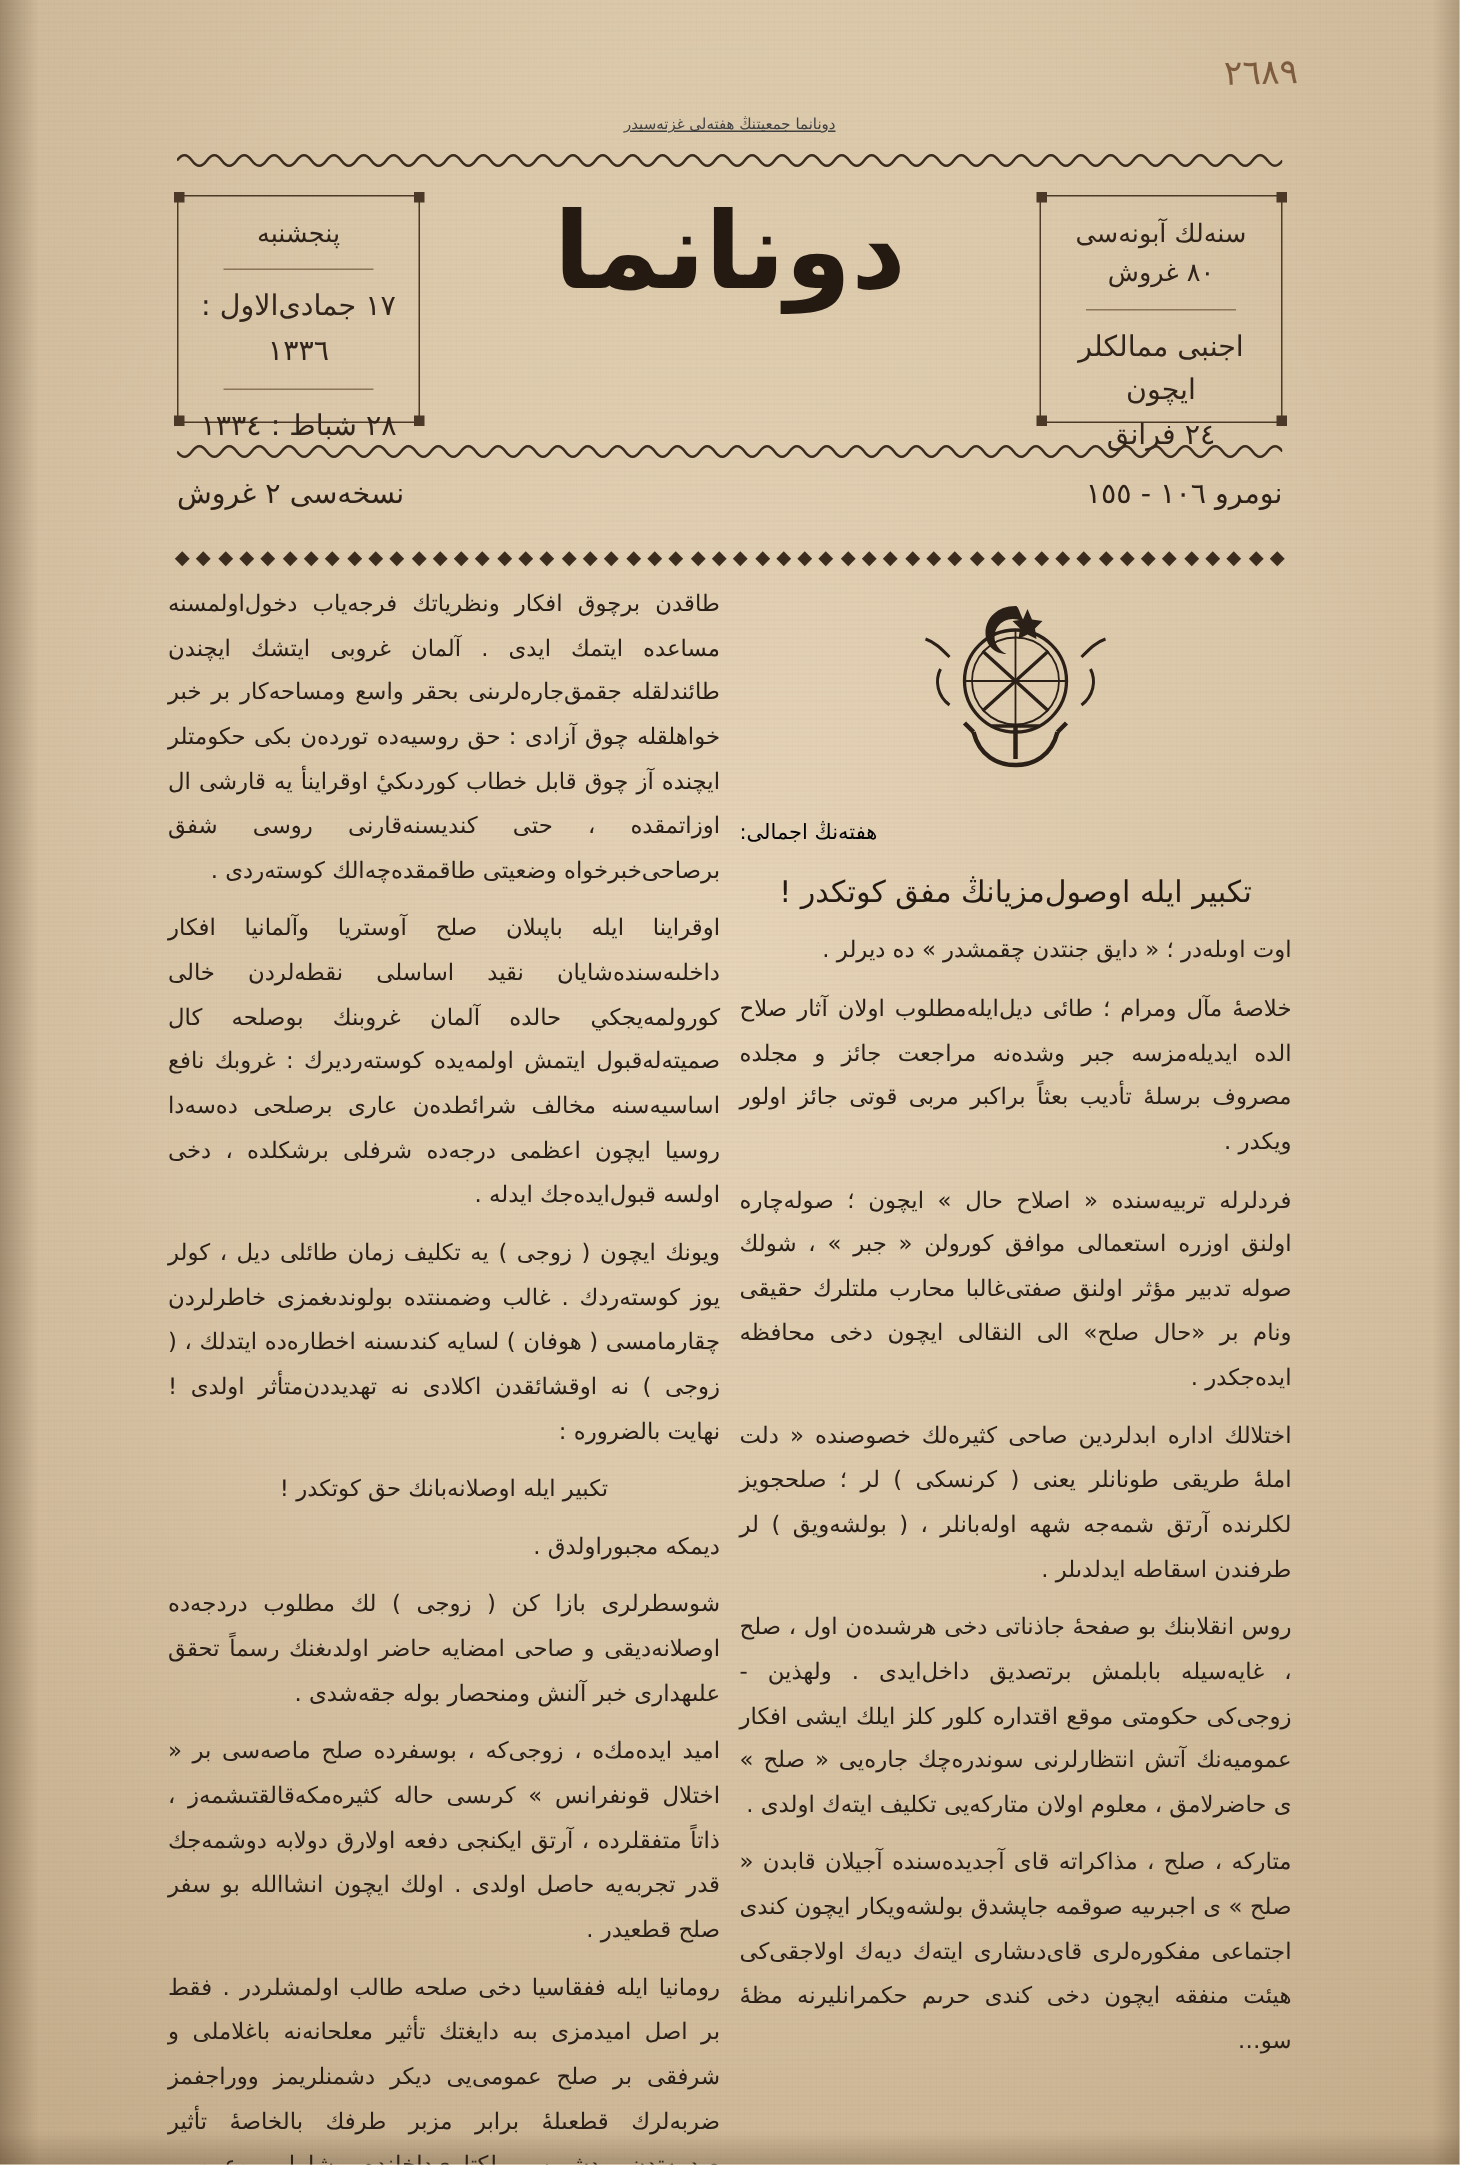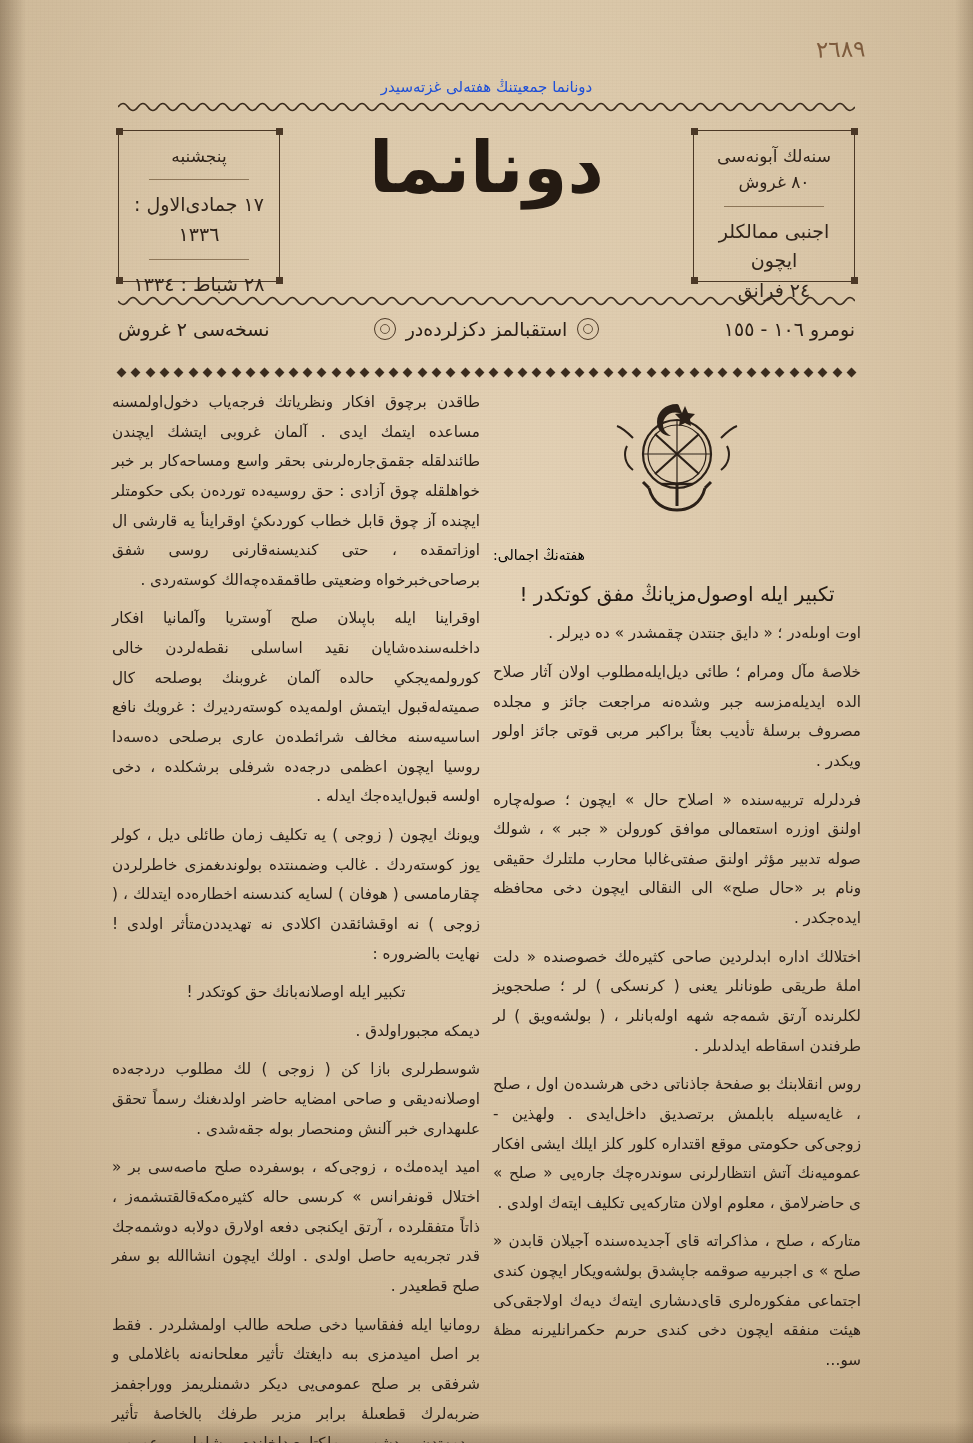--- a/index.html
+++ b/index.html
@@ -35,21 +35,21 @@
     font-size:23px;color:#6f4a2c;
     font-family:"DejaVu Sans", sans-serif;
     letter-spacing:1px;
     transform:rotate(-1.5deg);
     opacity:.85;
   }
 
   
   .top-tagline{
     position:absolute;top:78px;left:0;right:0;text-align:center;
-    font-size:15px;color:#1d4ed8;letter-spacing:1px;
+    font-size:10px;color:#404040;letter-spacing:1px;text-decoration:underline;
   }
 
   
   .wave-rule{
     position:absolute;left:118px;right:118px;height:14px;
     overflow:hidden;
   }
   .wave-rule svg{display:block;width:100%;height:14px;}
   .wave-top{top:98px;}
   .wave-bottom{top:296px;}
@@ -202,23 +202,20 @@
   </div>
 
   <div class="wave-rule wave-bottom">
     <svg viewBox="0 0 740 14" preserveAspectRatio="none">
       <path d="M0 5 Q5 12 10 5 T20 5 T30 5 T40 5 T50 5 T60 5 T70 5 T80 5 T90 5 T100 5 T110 5 T120 5 T130 5 T140 5 T150 5 T160 5 T170 5 T180 5 T190 5 T200 5 T210 5 T220 5 T230 5 T240 5 T250 5 T260 5 T270 5 T280 5 T290 5 T300 5 T310 5 T320 5 T330 5 T340 5 T350 5 T360 5 T370 5 T380 5 T390 5 T400 5 T410 5 T420 5 T430 5 T440 5 T450 5 T460 5 T470 5 T480 5 T490 5 T500 5 T510 5 T520 5 T530 5 T540 5 T550 5 T560 5 T570 5 T580 5 T590 5 T600 5 T610 5 T620 5 T630 5 T640 5 T650 5 T660 5 T670 5 T680 5 T690 5 T700 5 T710 5 T720 5 T730 5 T740 5" fill="none" stroke="#3b2c1e" stroke-width="1.6"></path>
     </svg>
   </div>
 
   <div class="info-bar">
     <div class="right">نومرو ١٠٦ - ١٥٥</div>
-    <div class="center">
-      <span class="ornament"></span><span>استقبالمز دكزلردەدر</span><span class="ornament"></span>
-    </div>
     <div class="left">نسخه‌سى ٢ غروش</div>
   </div>
 
   <div class="diamond-rule">
     <i></i>
       <i></i>
       <i></i>
       <i></i>
       <i></i>
       <i></i>

